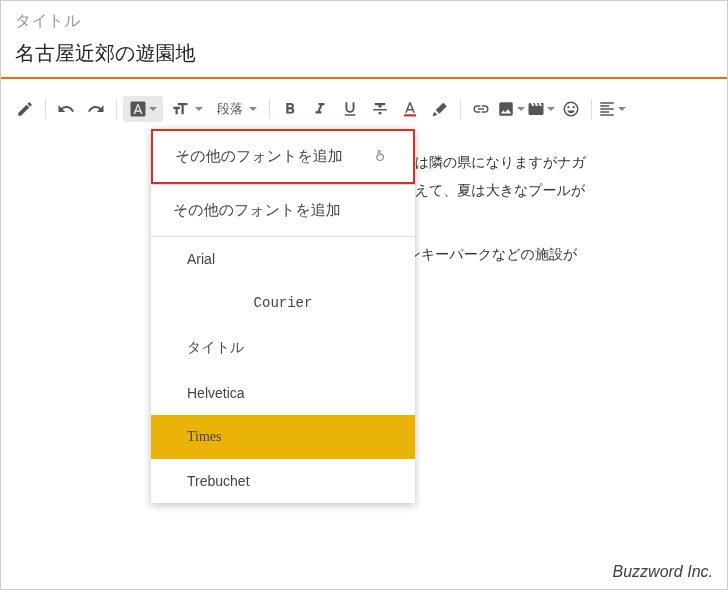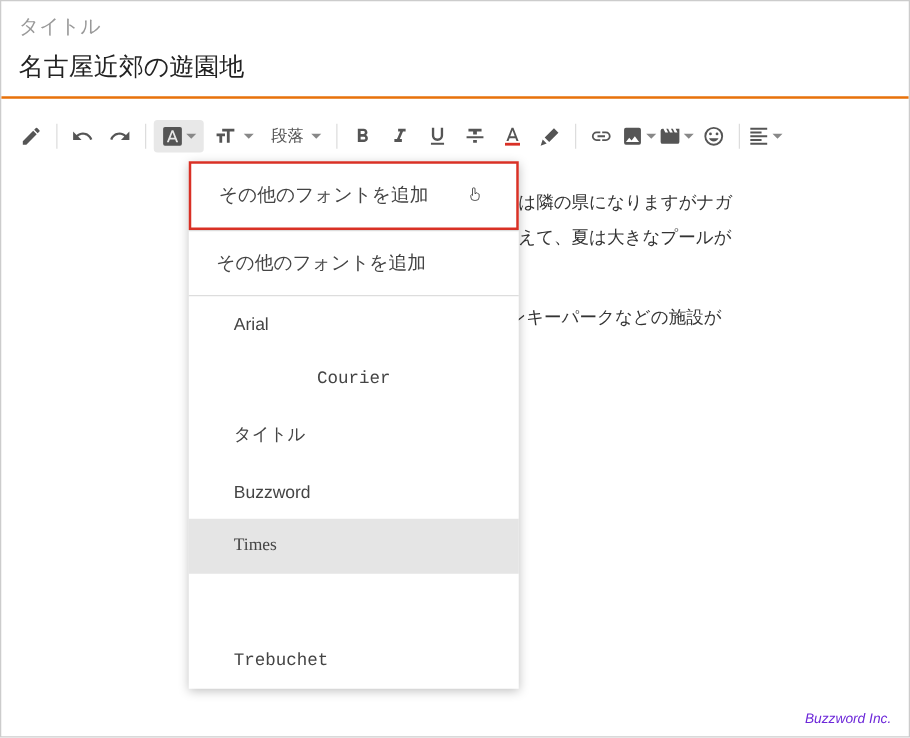--- a/index.html
+++ b/index.html
@@ -13,24 +13,24 @@
 .tb-drop { display: flex; align-items: center; gap: 4px; padding: 4px 6px; color: #555; font-size: 13px; cursor: pointer; }
 .tb-caret { width: 0; height: 0; border-left: 4px solid transparent; border-right: 4px solid transparent; border-top: 4px solid #888; margin-left: 2px; }
 .font-btn { background: #e8e8e8; padding: 4px 6px; border-radius: 3px; display: flex; align-items: center; }
 .font-btn svg { width: 18px; height: 18px; fill: #555; }
 .content { padding: 20px 30px 20px 40px; font-size: 14px; line-height: 2; color: #333; font-family: serif; }
 .content .hl { background: #e0e0e0; }
 .dropdown { position: absolute; top: 128px; left: 150px; width: 264px; background: #fff; box-shadow: 0 2px 8px rgba(0,0,0,0.25); z-index: 100; }
 .dd-item { padding: 14px 36px; font-size: 14px; color: #444; cursor: pointer; }
 .dd-item.highlighted { border: 2px solid #d93025; position: relative; }
 .dd-item.section { padding: 16px 22px; font-size: 15px; }
-.dd-item.selected { background: #e5e5e5; }
+.dd-item.selected { background: #eab308; }
 .dd-sep { height: 1px; background: #ddd; }
 .cursor-ptr { position: absolute; width: 16px; height: 16px; }
-.footer { position: absolute; bottom: 8px; right: 14px; font-size: 11px; color: #6d28d9; font-style: italic; }
+.footer { position: absolute; bottom: 8px; right: 14px; font-size: 16px; color: #404040; font-style: italic; }
 .bold { font-weight: bold; }
 .italic { font-style: italic; }
 .underline svg, .strike svg, .color-a svg { fill: #555; }
 </style>
 </head>
 <body>
 
 <div class="title-label">タイトル</div>
 <div class="title-input">名古屋近郊の遊園地</div>
 
@@ -150,18 +150,18 @@
         <path fill="#222" d="M13 2l-1 7 3-2 1 2-4 5-4-5 1-2 3 2-1-7h2z" opacity="0"></path>
         <path d="M9.5 2a1 1 0 0 1 1 1v6l1.5-1a1 1 0 0 1 1.5.5l1 .5a1 1 0 0 1 1 1v3a4 4 0 0 1-4 4h-2a4 4 0 0 1-4-4v-2l1-1 1 1V3a1 1 0 0 1 1-1z" fill="#fff" stroke="#000" stroke-width="0.8"></path>
       </svg>
   </div>
   <div class="dd-sep"></div>
   <div class="dd-item section">その他のフォントを追加</div>
   <div class="dd-sep"></div>
   <div class="dd-item" style="font-family:Arial;">Arial</div>
   <div class="dd-item" style="font-family:Courier,monospace;text-align:center;">Courier</div>
   <div class="dd-item" style="font-family:Georgia,serif;">タイトル</div>
-  <div class="dd-item" style="font-family:Helvetica,Arial;">Buzzword</div>
+  <div class="dd-item" style="font-family:Helvetica,Arial;">Helvetica</div>
   <div class="dd-item selected" style="font-family:Times,serif;">Times</div>
-  <div class="dd-item" style="font-family:Liberation Mono, monospace;margin-top:48px;">Trebuchet</div>
+  <div class="dd-item" style="font-family:Liberation Sans, sans-serif;">Trebuchet</div>
 </div>
 
 <div class="footer">Buzzword Inc.</div>
 
 </body></html>

